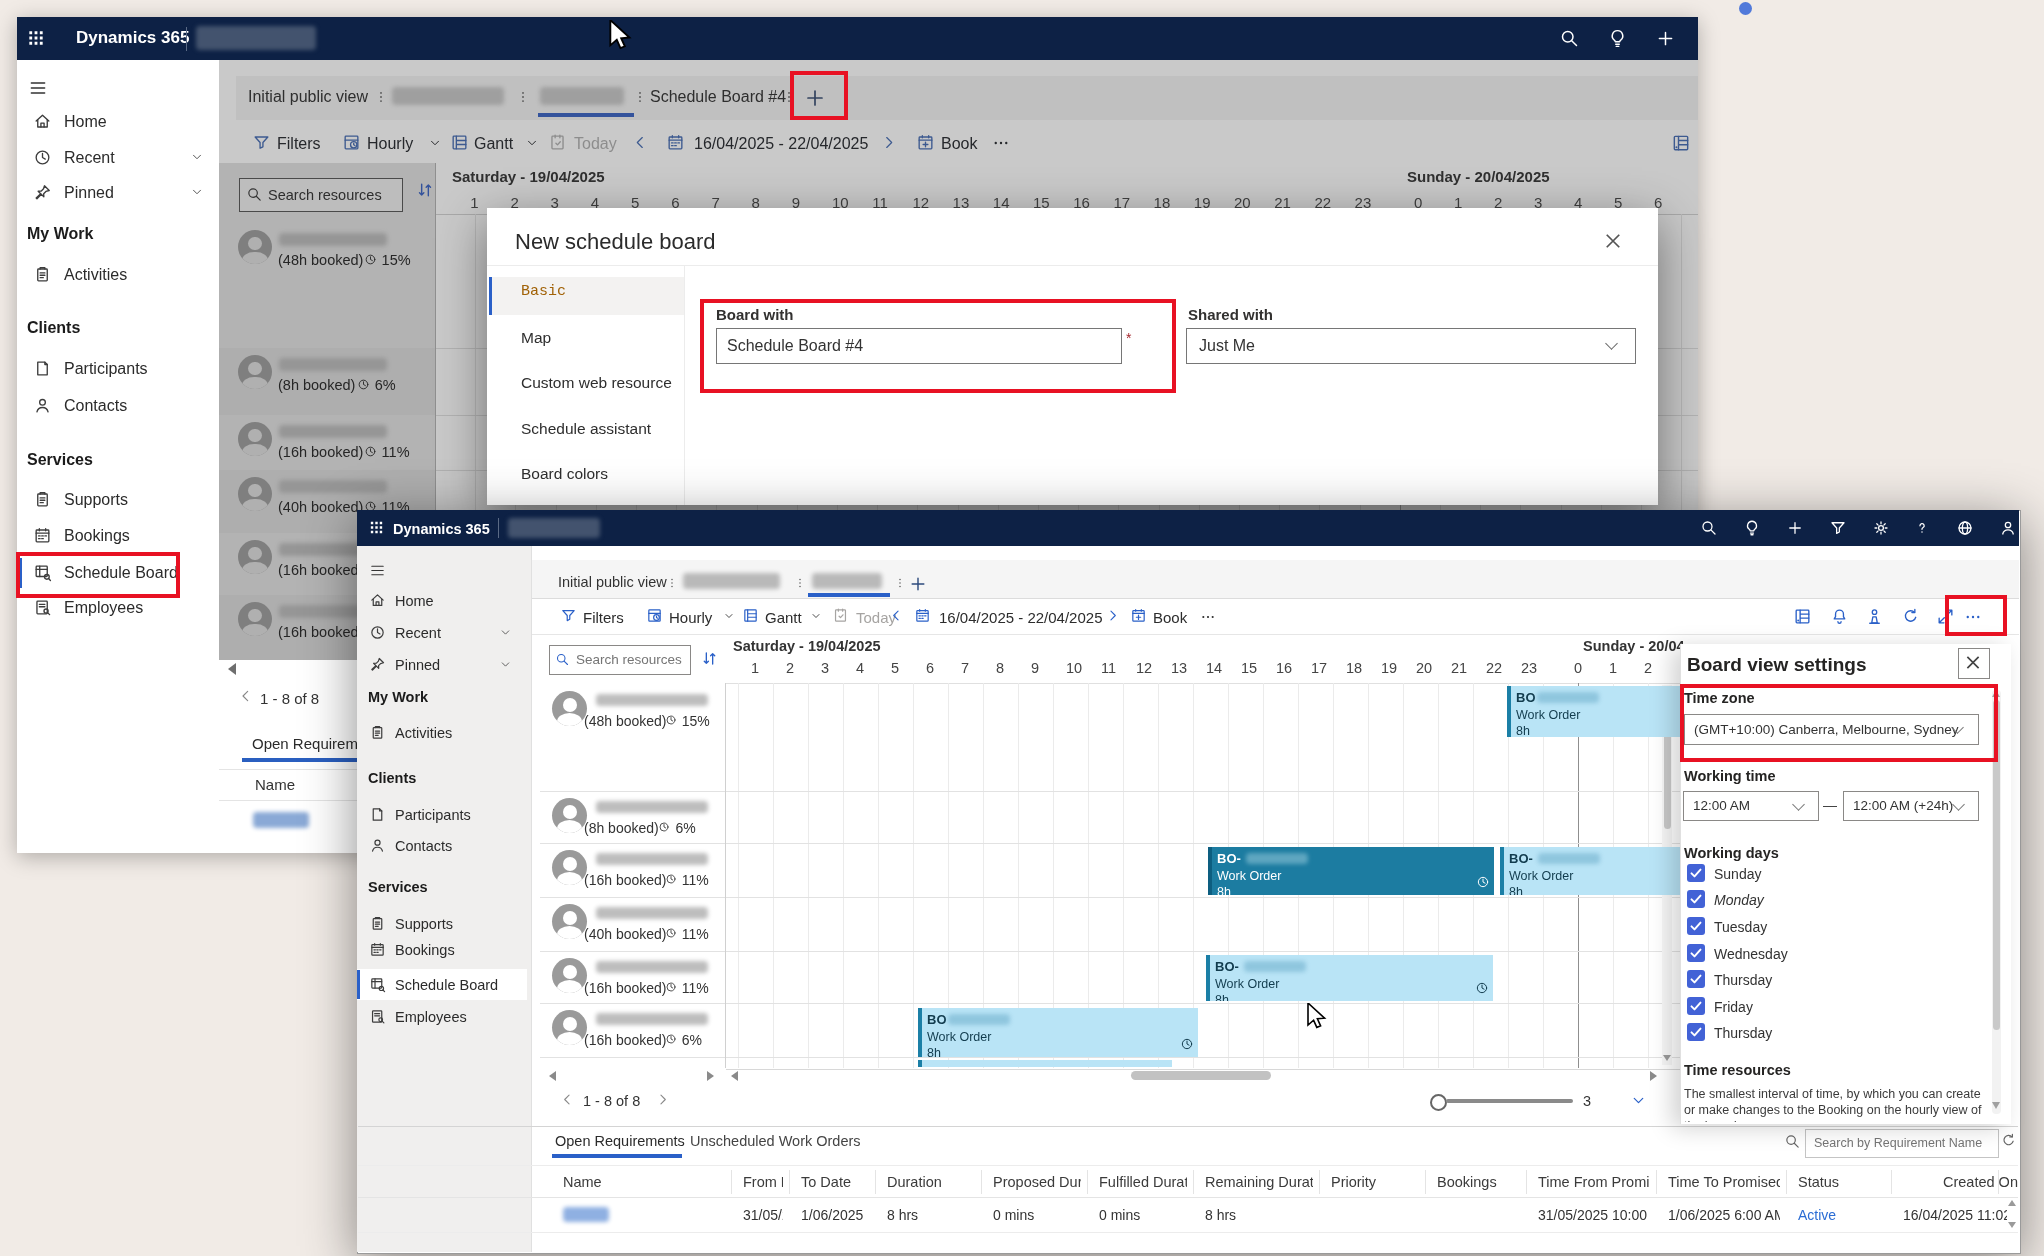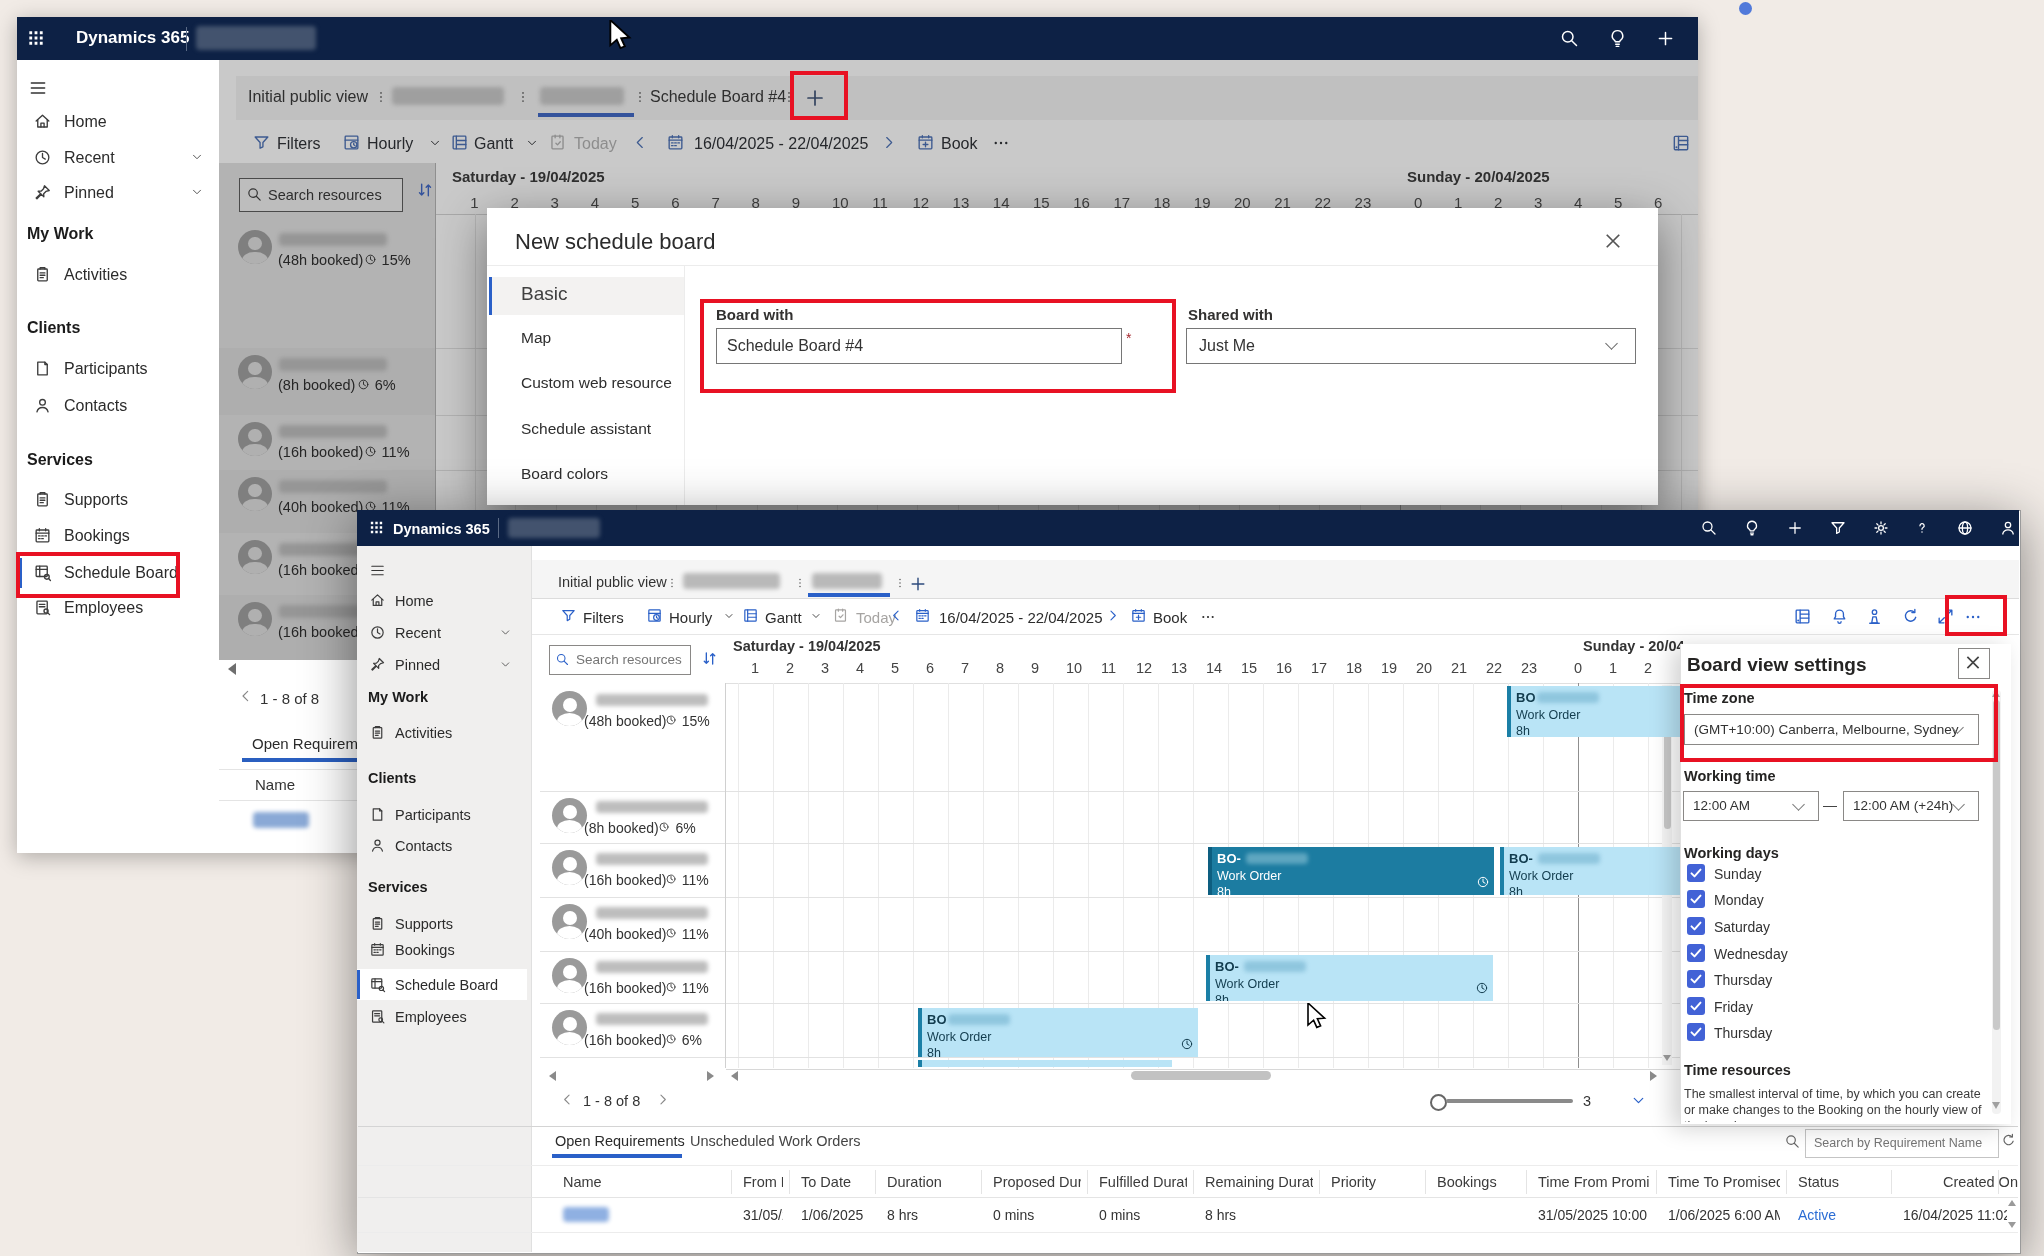--- a/index.html
+++ b/index.html
@@ -502,21 +502,21 @@
     <div class="abs" style="left:1598px;top:226px;width:30px;height:30px;color:#555;cursor:pointer;">
       <svg width="30" height="30" viewBox="0 0 24 24" fill="none" stroke="currentColor" stroke-width="1.4">
           <path d="M7 7l10 10M17 7L7 17"></path>
         </svg>
     </div>
     <div class="abs" style="left:487px;top:265px;width:1171px;height:1px;background:#ececec;"></div>
     <div class="abs" style="left:684px;top:265px;width:1px;height:240px;background:#ececec;"></div>
     <div class="layer" id="dlg-tabs">
         <div style="position: absolute; left: 489px; top: 277px; width: 195px; height: 38px; background: rgb(243, 242, 241);"></div>
         <div style="position: absolute; left: 489px; top: 277px; width: 3px; height: 38px; background: rgb(42, 96, 200);"></div>
-        <div style="position: absolute; left: 521px; top: 283px; font-size: 19px; color: #404040; white-space: nowrap; cursor: pointer;">Basic</div>
+        <div style="position: absolute; left: 521px; top: 283px; font-size: 15px; color: #a16207; white-space: nowrap; cursor: pointer; font-family: Liberation Mono, monospace;">Basic</div>
         <div style="position: absolute; left: 521px; top: 329px; font-size: 15.5px; color: rgb(46, 46, 46); white-space: nowrap; cursor: pointer;">Map</div>
         <div style="position: absolute; left: 521px; top: 374px; font-size: 15.5px; color: rgb(46, 46, 46); white-space: nowrap; cursor: pointer;">Custom web resource</div>
         <div style="position: absolute; left: 521px; top: 420px; font-size: 15.5px; color: rgb(46, 46, 46); white-space: nowrap; cursor: pointer;">Schedule assistant</div>
         <div style="position: absolute; left: 521px; top: 465px; font-size: 15.5px; color: rgb(46, 46, 46); white-space: nowrap; cursor: pointer;">Board colors</div>
       </div>
     <div class="txt" style="left:716px;top:306px;font-size:15px;font-weight:bold;color:#323130;">Board with</div>
     <input class="abs" style="left: 716px; top: 328px; width: 406px; height: 36px; border: 1.5px solid rgb(118, 118, 118); background: rgb(255, 255, 255); font-size: 16px; color: rgb(51, 51, 51); padding: 0px 10px;" value="Schedule Board #4">
     <div class="txt" style="left:1126px;top:330px;font-size:14px;color:#a4262c;">*</div>
     <div class="txt" style="left:1188px;top:306px;font-size:15px;font-weight:bold;color:#323130;">Shared with</div>
     <div class="abs" style="left:1186px;top:328px;width:448px;height:34px;border:1.5px solid #767676;background:#fff;cursor:pointer;">
@@ -1240,29 +1240,29 @@
             </svg>
           </div>
           <div style="position: absolute; left: 27px; top: 2px; font-size: 14px; color: rgb(51, 51, 51); white-space: nowrap;">Sunday</div>
         </div>
         <div style="position: absolute; left: 1687px; top: 890px; width: 160px; height: 20px; cursor: pointer;">
           <div style="position: absolute; left: 0px; top: 0px; width: 18px; height: 18px; background: rgb(66, 98, 214); border-radius: 3px; cursor: pointer;">
             <svg width="18" height="18" viewBox="0 0 24 24" fill="none" stroke="#fff" stroke-width="2.6" stroke-linecap="round" stroke-linejoin="round">
               <path d="M6 12.5l4 4 8-9"></path>
             </svg>
           </div>
-          <div style="position: absolute; left: 27px; top: 2px; font-size: 14px; color: rgb(51, 51, 51); white-space: nowrap;">Monday</div>
+          <div style="position: absolute; left: 27px; top: 2px; font-size: 14px; color: rgb(51, 51, 51); white-space: nowrap; font-style: italic;">Monday</div>
         </div>
         <div style="position: absolute; left: 1687px; top: 917px; width: 160px; height: 20px; cursor: pointer;">
           <div style="position: absolute; left: 0px; top: 0px; width: 18px; height: 18px; background: rgb(66, 98, 214); border-radius: 3px; cursor: pointer;">
             <svg width="18" height="18" viewBox="0 0 24 24" fill="none" stroke="#fff" stroke-width="2.6" stroke-linecap="round" stroke-linejoin="round">
               <path d="M6 12.5l4 4 8-9"></path>
             </svg>
           </div>
-          <div style="position: absolute; left: 27px; top: 2px; font-size: 14px; color: rgb(51, 51, 51); white-space: nowrap;">Saturday</div>
+          <div style="position: absolute; left: 27px; top: 2px; font-size: 14px; color: rgb(51, 51, 51); white-space: nowrap;">Tuesday</div>
         </div>
         <div style="position: absolute; left: 1687px; top: 944px; width: 160px; height: 20px; cursor: pointer;">
           <div style="position: absolute; left: 0px; top: 0px; width: 18px; height: 18px; background: rgb(66, 98, 214); border-radius: 3px; cursor: pointer;">
             <svg width="18" height="18" viewBox="0 0 24 24" fill="none" stroke="#fff" stroke-width="2.6" stroke-linecap="round" stroke-linejoin="round">
               <path d="M6 12.5l4 4 8-9"></path>
             </svg>
           </div>
           <div style="position: absolute; left: 27px; top: 2px; font-size: 14px; color: rgb(51, 51, 51); white-space: nowrap;">Wednesday</div>
         </div>
         <div style="position: absolute; left: 1687px; top: 970px; width: 160px; height: 20px; cursor: pointer;">

